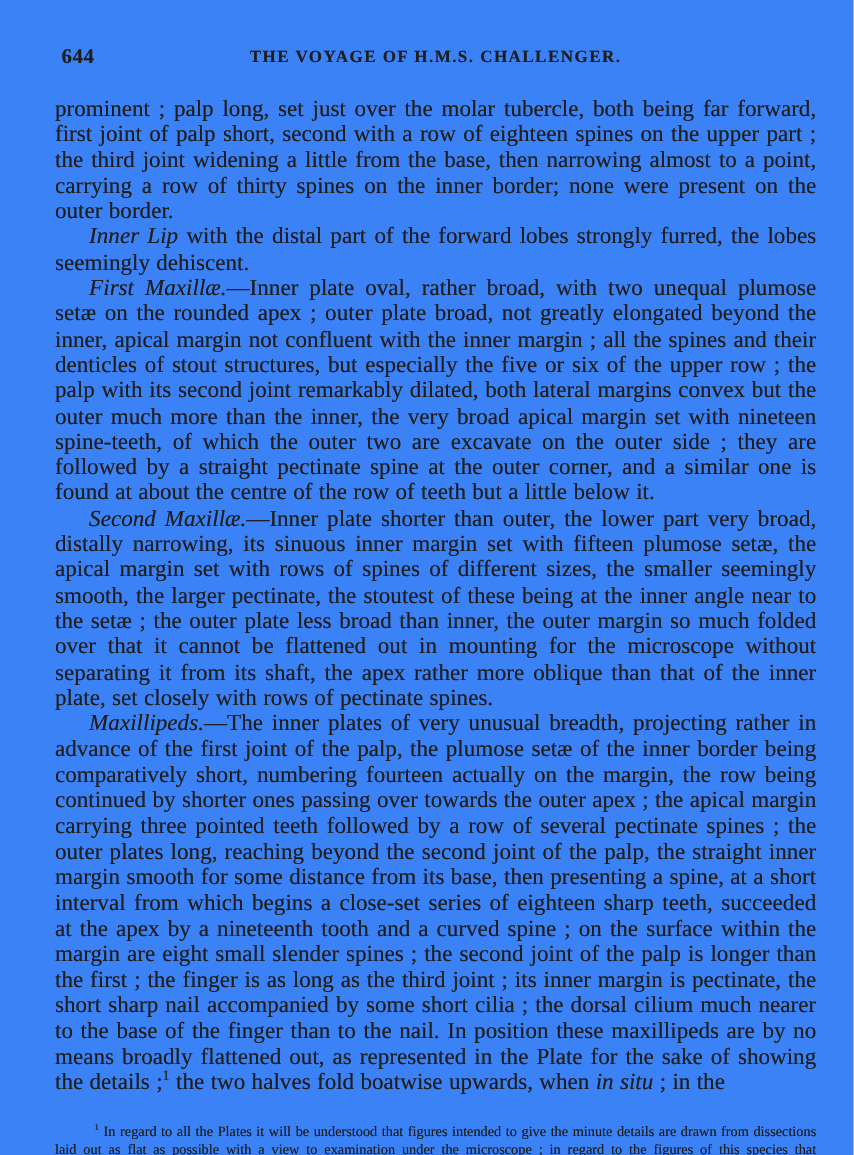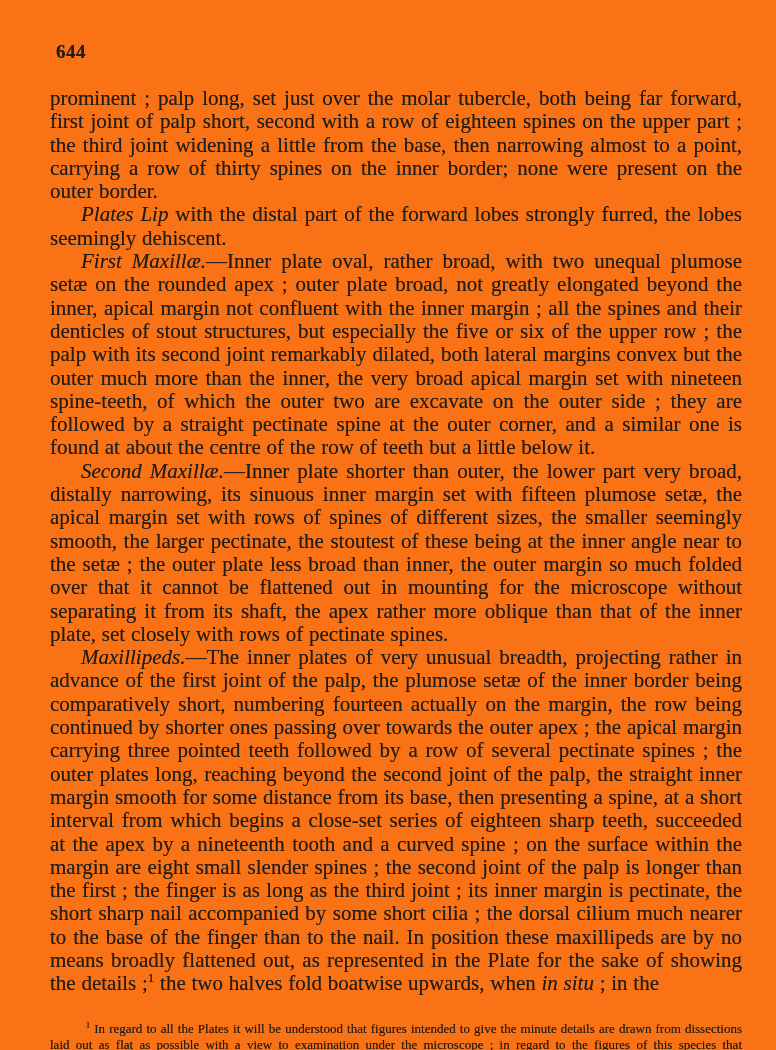--- a/index.html
+++ b/index.html
@@ -7,21 +7,21 @@
     padding: 0;
     background: #f4f4f2;
   }
   .page {
     position: relative;
     width: 776px;
     height: 1050px;
     box-sizing: border-box;
     margin: 0 auto;
     padding: 40px 34px 0 50px;
-    background: #f97316;
+    background: #3b82f6;
     color: #201d1a;
     font-family: "Liberation Serif", "DejaVu Serif", serif;
     text-shadow: 0 0 0.4px rgba(20,15,10,0.55);
     overflow: hidden;
   }
   .page-header {
     position: relative;
     height: 24px;
     margin-bottom: 23px;
   }
@@ -66,24 +66,25 @@
     line-height: 0;
   }
   i { font-style: italic; }
 </style>
 </head>
 <body>
 
 <div class="page">
   <div class="page-header">
     <span class="page-number">644</span>
+    <span class="running-title">THE VOYAGE OF H.M.S. CHALLENGER.</span>
   </div>
 
   <div class="body-text">
       <p class=""><span>prominent ; palp long, set just over the molar tubercle, both being far forward, first joint of palp short, second with a row of eighteen spines on the upper part ; the third joint widening a little from the base, then narrowing almost to a point, carrying a row of thirty spines on the inner border; none were present on the outer border.</span></p>
-      <p class="indent"><i>Plates Lip</i><span> with the distal part of the forward lobes strongly furred, the lobes seemingly dehiscent.</span></p>
+      <p class="indent"><i>Inner Lip</i><span> with the distal part of the forward lobes strongly furred, the lobes seemingly dehiscent.</span></p>
       <p class="indent"><i>First Maxillæ.</i><span>—Inner plate oval, rather broad, with two unequal plumose setæ on the rounded apex ; outer plate broad, not greatly elongated beyond the inner, apical margin not confluent with the inner margin ; all the spines and their denticles of stout structures, but especially the five or six of the upper row ; the palp with its second joint remarkably dilated, both lateral margins convex but the outer much more than the inner, the very broad apical margin set with nineteen spine-teeth, of which the outer two are excavate on the outer side ; they are followed by a straight pectinate spine at the outer corner, and a similar one is found at about the centre of the row of teeth but a little below it.</span></p>
       <p class="indent"><i>Second Maxillæ.</i><span>—Inner plate shorter than outer, the lower part very broad, distally narrowing, its sinuous inner margin set with fifteen plumose setæ, the apical margin set with rows of spines of different sizes, the smaller seemingly smooth, the larger pectinate, the stoutest of these being at the inner angle near to the setæ ; the outer plate less broad than inner, the outer margin so much folded over that it cannot be flattened out in mounting for the microscope without separating it from its shaft, the apex rather more oblique than that of the inner plate, set closely with rows of pectinate spines.</span></p>
       <p class="indent"><i>Maxillipeds.</i><span>—The inner plates of very unusual breadth, projecting rather in advance of the first joint of the palp, the plumose setæ of the inner border being comparatively short, numbering fourteen actually on the margin, the row being continued by shorter ones passing over towards the outer apex ; the apical margin carrying three pointed teeth followed by a row of several pectinate spines ; the outer plates long, reaching beyond the second joint of the palp, the straight inner margin smooth for some distance from its base, then presenting a spine, at a short interval from which begins a close-set series of eighteen sharp teeth, succeeded at the apex by a nineteenth tooth and a curved spine ; on the surface within the margin are eight small slender spines ; the second joint of the palp is longer than the first ; the finger is as long as the third joint ; its inner margin is pectinate, the short sharp nail accompanied by some short cilia ; the dorsal cilium much nearer to the base of the finger than to the nail.  In position these maxillipeds are by no means broadly flattened out, as represented in the Plate for the sake of showing the details ;</span><sup>1</sup><span> the two halves fold boatwise upwards, when </span><i>in situ</i><span> ; in the</span></p>
     </div>
 
   <div class="footnote"><sup>1</sup><span> In regard to all the Plates it will be understood that figures intended to give the minute details are drawn from dissections laid out as flat as possible with a view to examination under the microscope ; in regard to the figures of this species that circumstance requires more than usually to be borne in mind.</span></div>
 </div>
 
 </body></html>

